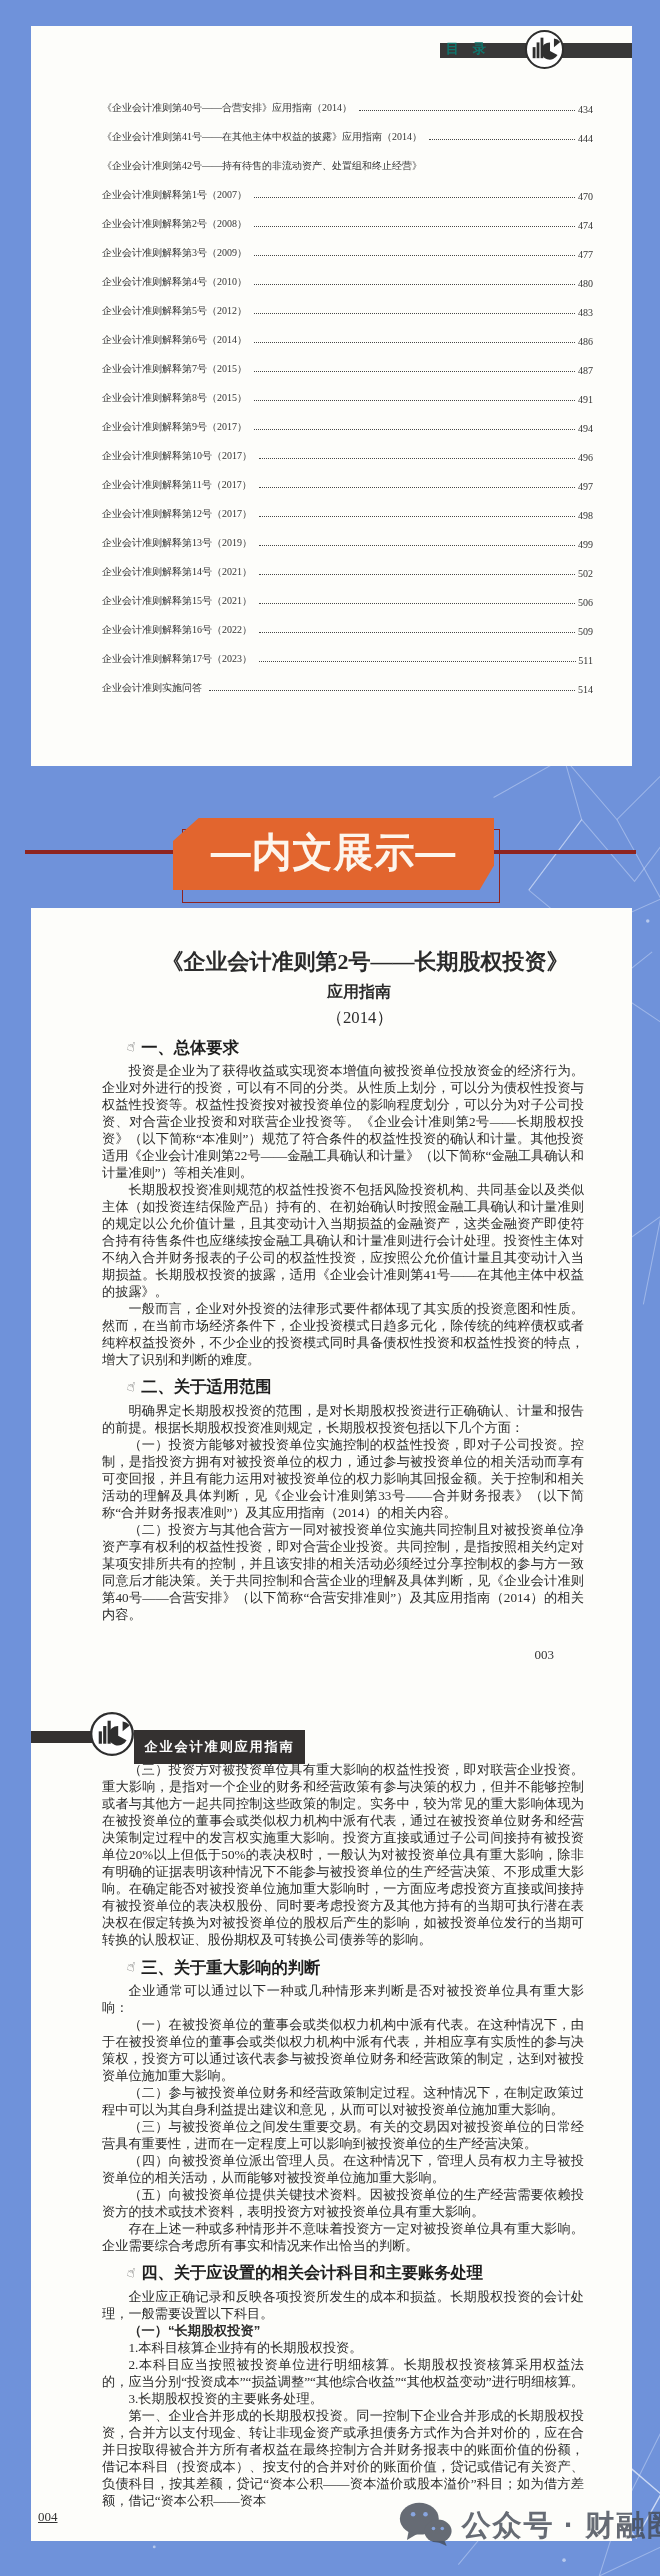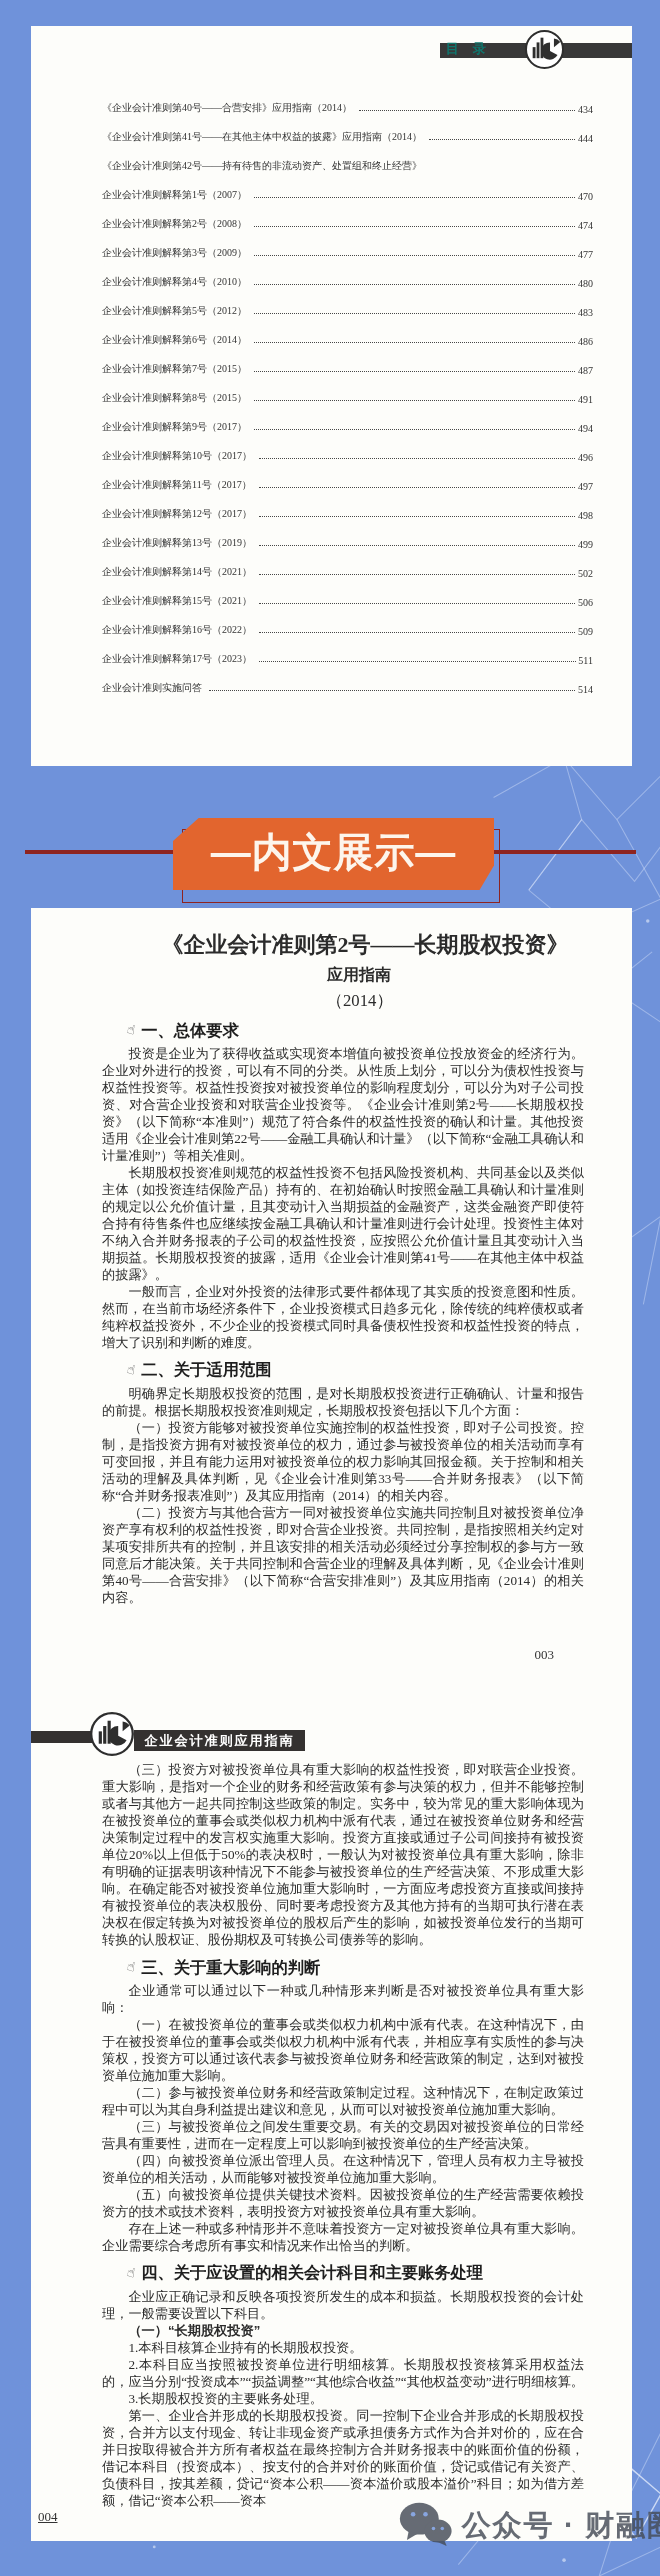--- a/index.html
+++ b/index.html
@@ -32,37 +32,37 @@
   
   #banner{position:absolute;top:811px;left:0;width:661px;height:99px;}
   .banner-line{position:absolute;top:39px;left:25px;right:25px;height:4.4px;background:#8e2420;}
   .banner-echo{position:absolute;left:182px;top:17.6px;width:316px;height:72px;border:1.8px solid #8e2420;}
   .banner-ribbon{position:absolute;left:173px;top:7px;width:321px;height:72px;background:#e2652e;
     clip-path:polygon(8% 0,100% 0,100% 66%,95.5% 100%,0 100%,0 32%);
     display:flex;align-items:center;justify-content:center;}
   .banner-text{color:#fdf5ec;font-family:"Liberation Sans",sans-serif;
     font-size:40px;font-weight:700;letter-spacing:0.9px;transform:translateY(-1.8px);}
   
-  .flow{padding:22px 48px 0 71px;font-size:13.2px;line-height:17px;text-align:justify;}
+  .flow{padding:39px 48px 0 71px;font-size:13.2px;line-height:17px;text-align:justify;}
   .flow p{margin:0;text-indent:2em;}
   .t1{font-size:22px;font-weight:700;text-align:center;line-height:30px;margin:10.6px 0 0;text-indent:0;}
   .t2{font-size:16px;font-weight:700;text-align:center;line-height:30px;margin:12.3px 0 0;text-indent:0;}
   .yr{font-size:16.7px;text-align:center;line-height:21px;margin:23px 0 21px;text-indent:0;}
   .h{display:flex;align-items:center;gap:6.2px;margin:10.6px 0 6.2px;padding-left:25px;
      font-family:"Liberation Sans",sans-serif;font-weight:700;font-size:16.3px;color:#1e1e1e;}
   .h .h-icon{font-family:"DejaVu Sans",sans-serif;font-weight:400;font-size:13.2px;color:#444;
      transform:rotate(12deg);line-height:1;}
   .pb{font-family:"Liberation Sans",sans-serif;font-weight:700;}
   .pagenum{position:absolute;font-size:13px;color:#333;}
   #p3-num{top:739px;right:78px;}
   #p4-num{top:843px;left:7px;text-decoration:underline;}
   
   .thinbar{position:absolute;left:0;top:65px;width:71px;height:11.5px;background:#343130;}
   .hdr-circle{position:absolute;left:58px;top:45px;width:46px;height:46px;}
-  .hdr-label{position:absolute;left:103px;top:64px;height:21px;background:#343130;color:#fff;
+  .hdr-label{position:absolute;left:103px;top:64px;height:34px;background:#343130;color:#fff;
     font-family:Liberation Serif, serif;font-size:13.2px;font-weight:700;
     display:flex;align-items:center;padding:0 10.6px;letter-spacing:1.8px;white-space:nowrap;}
   #page4 .flow{padding-top:95px;}
   
   #watermark{position:absolute;left:398px;top:2501px;display:flex;align-items:center;gap:8.8px;
     color:#454c57;opacity:.82;}
   #watermark .wm-text{font-family:"Liberation Sans",sans-serif;font-size:29px;font-weight:700;
     letter-spacing:1.8px;white-space:nowrap;}
 </style>
 </head>

